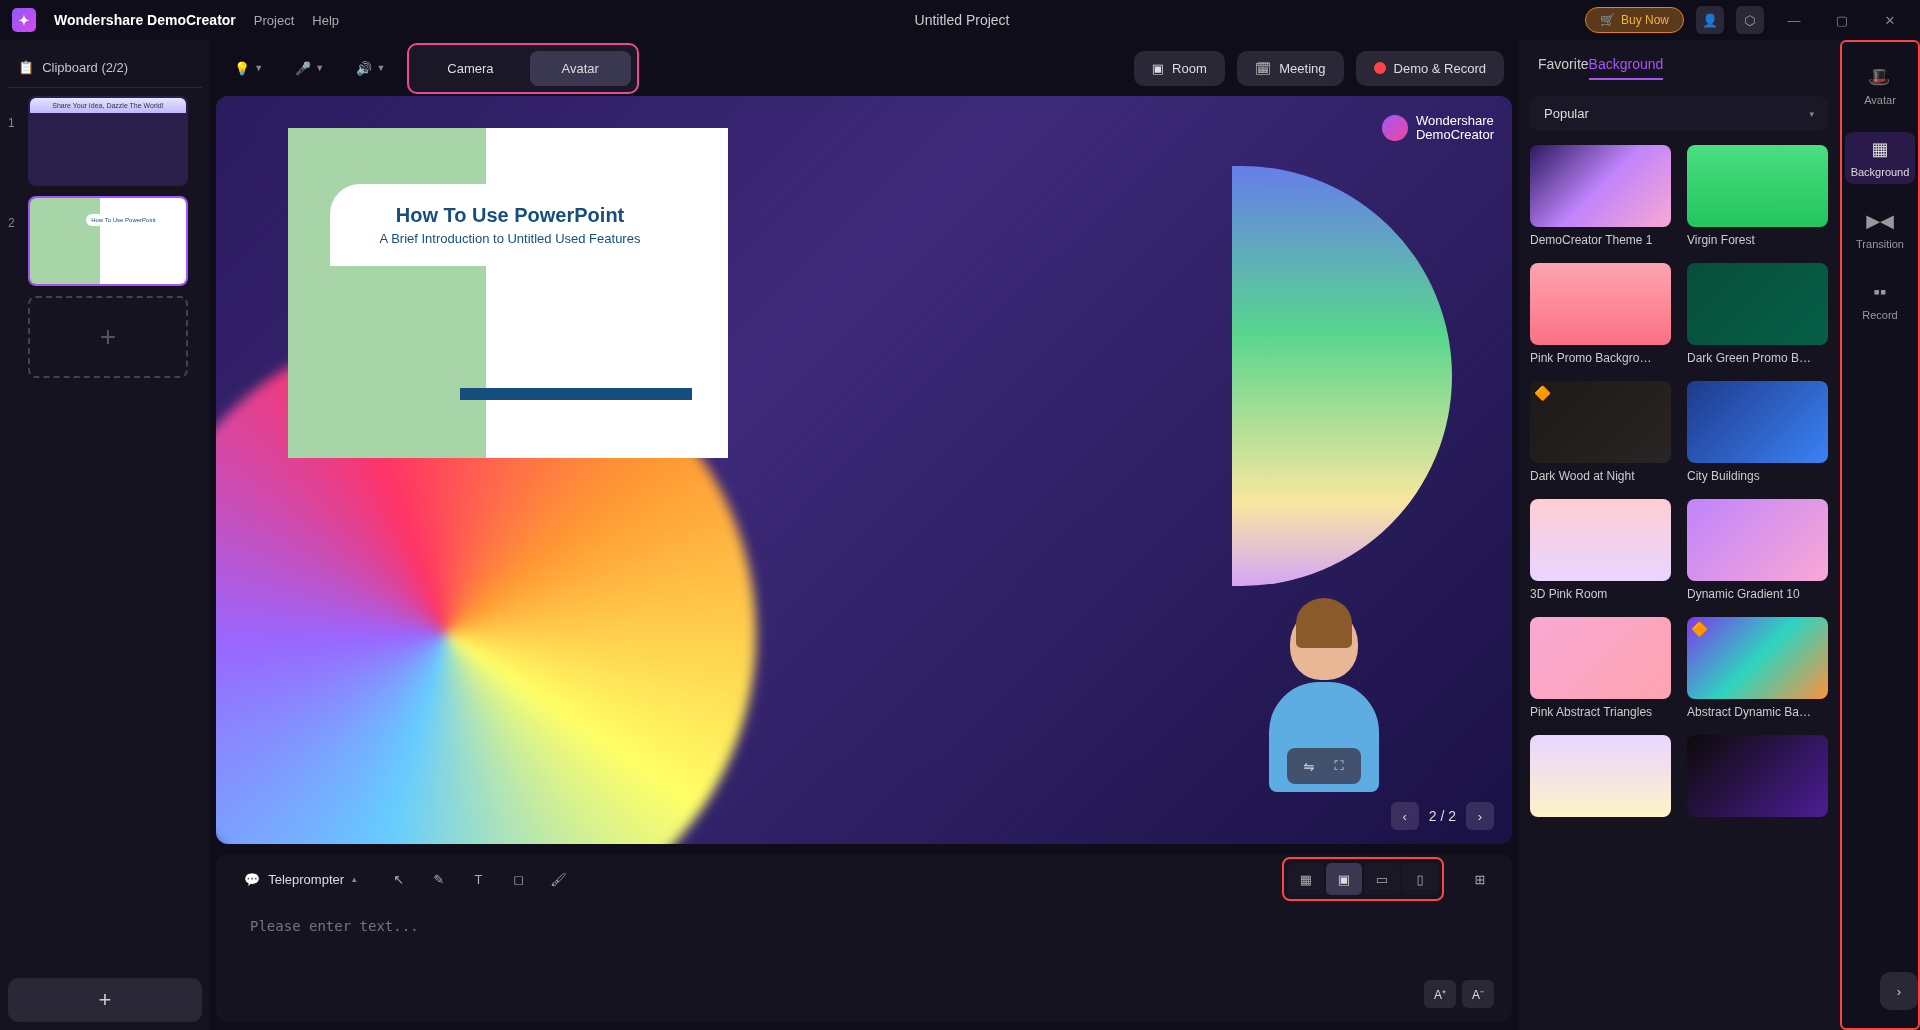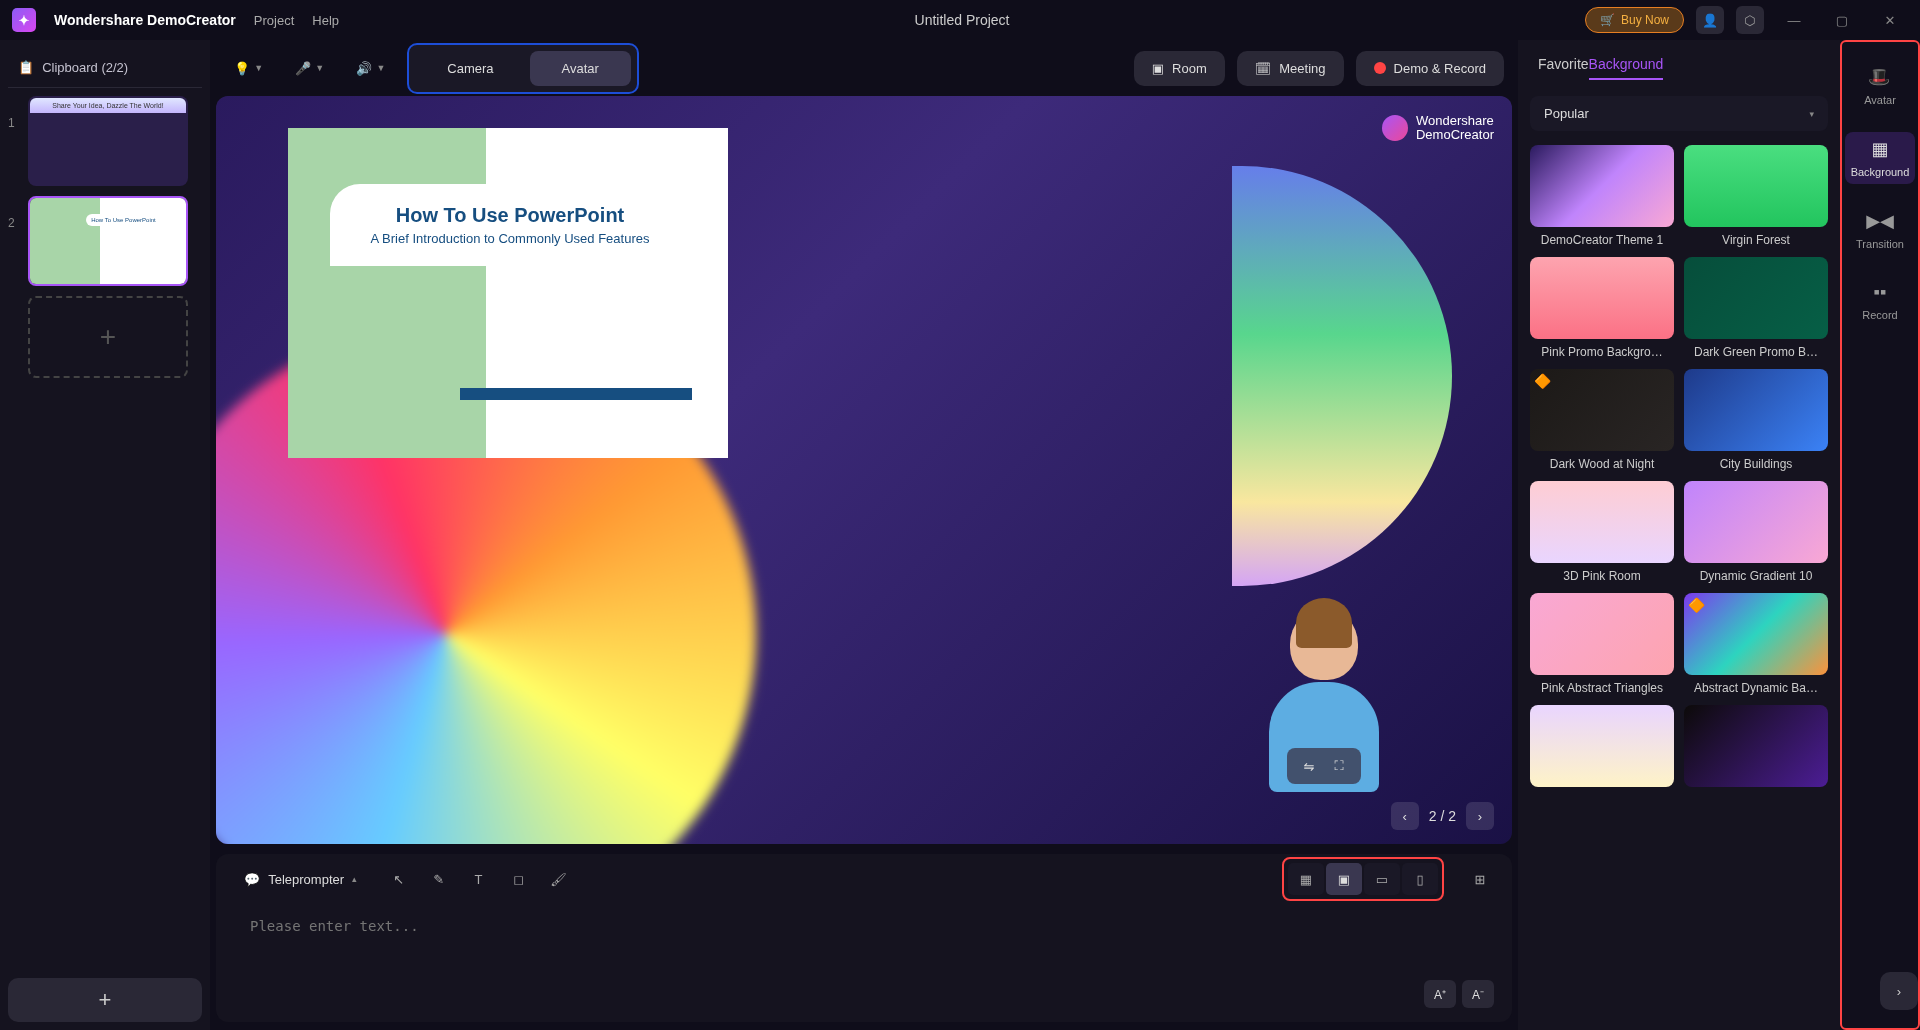--- a/index.html
+++ b/index.html
@@ -105,21 +105,21 @@
 .tool-icon-btn {
   display: flex; align-items: center; gap: 4px;
   padding: 8px 10px;
   cursor: pointer;
   color: #ccc;
 }
 .caret { font-size: 9px; color: #888; }
 .segment-group {
   display: flex;
   background: #1a1826;
-  border: 2px solid #1d4ed8;
+  border: 2px solid #ec4899;
   border-radius: 10px;
   padding: 6px;
   gap: 4px;
 }
 .segment-btn {
   padding: 10px 32px;
   border-radius: 8px;
   cursor: pointer;
   color: #ddd;
 }
@@ -287,21 +287,21 @@
 .right-tab.active { color: #a855f7; border-bottom: 2px solid #a855f7; }
 .dropdown {
   background: #1a1826;
   padding: 10px 14px;
   border-radius: 8px;
   display: flex; justify-content: space-between; align-items: center;
   cursor: pointer;
   margin: 8px 0 14px;
   color: #ddd;
 }
-.bg-grid { display: grid; grid-template-columns: 1fr 1fr; gap: 10px; text-align: center; }
+.bg-grid { display: grid; grid-template-columns: 1fr 1fr; gap: 16px; }
 .bg-item { cursor: pointer; }
 .bg-thumb { width: 100%; height: 82px; border-radius: 8px; background: #333; position: relative; }
 .bg-vip { position: absolute; top: 4px; left: 4px; font-size: 14px; }
 .bg-label { font-size: 12px; color: #ccc; margin-top: 6px; white-space: nowrap; overflow: hidden; text-overflow: ellipsis; }
 .far-right {
   background: #110f1c;
   display: flex; flex-direction: column; align-items: center;
   padding: 18px 0;
   gap: 20px;
   border: 2px solid #ff4444;
@@ -426,21 +426,21 @@
     <div class="canvas-area">
       <div class="canvas-bg">
         <div class="swirl"></div>
         <div class="gradient-shape"></div>
       </div>
       <div class="slide-preview">
         <div class="slide-left"></div>
         <div class="slide-right"></div>
         <div class="slide-title-box">
           <div class="slide-title">How To Use PowerPoint</div>
-          <div class="slide-subtitle">A Brief Introduction to Commonly Used Features</div>
+          <div class="slide-subtitle">A Brief Introduction to Untitled Used Features</div>
         </div>
         <div class="slide-bar"></div>
       </div>
       <div class="watermark">
         <div class="watermark-logo"></div>
         <div class="watermark-text">
             <div>Wondershare</div>
             <div>DemoCreator</div>
           </div>
       </div>

